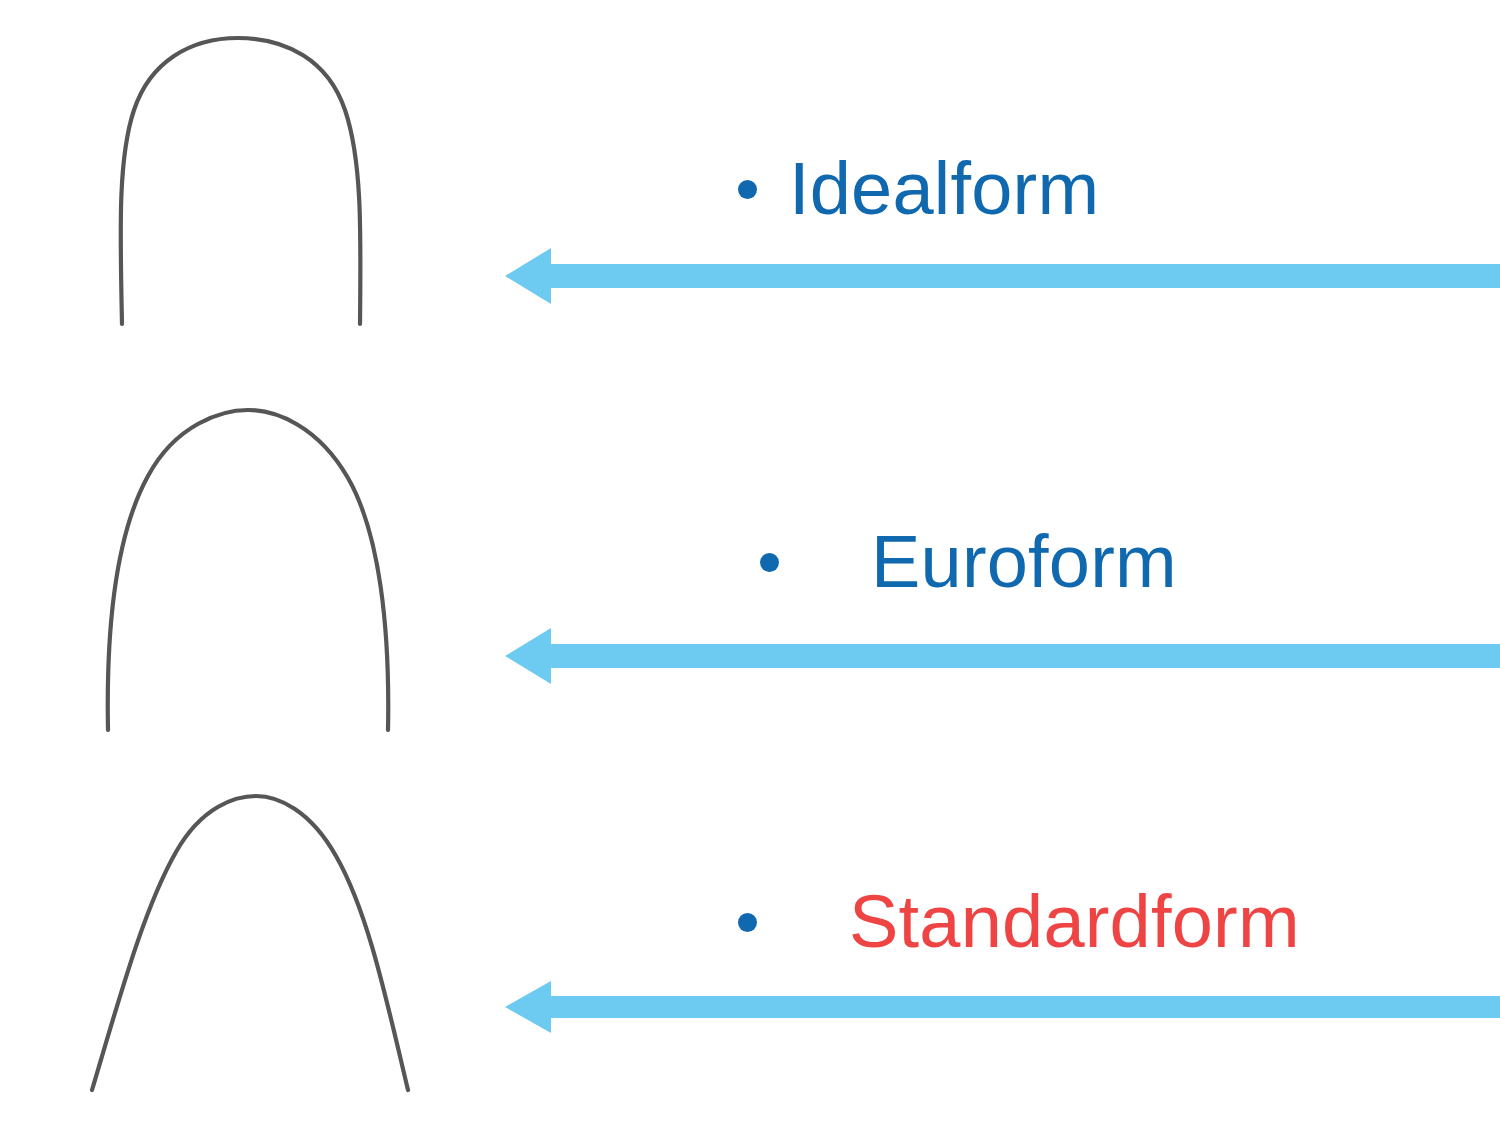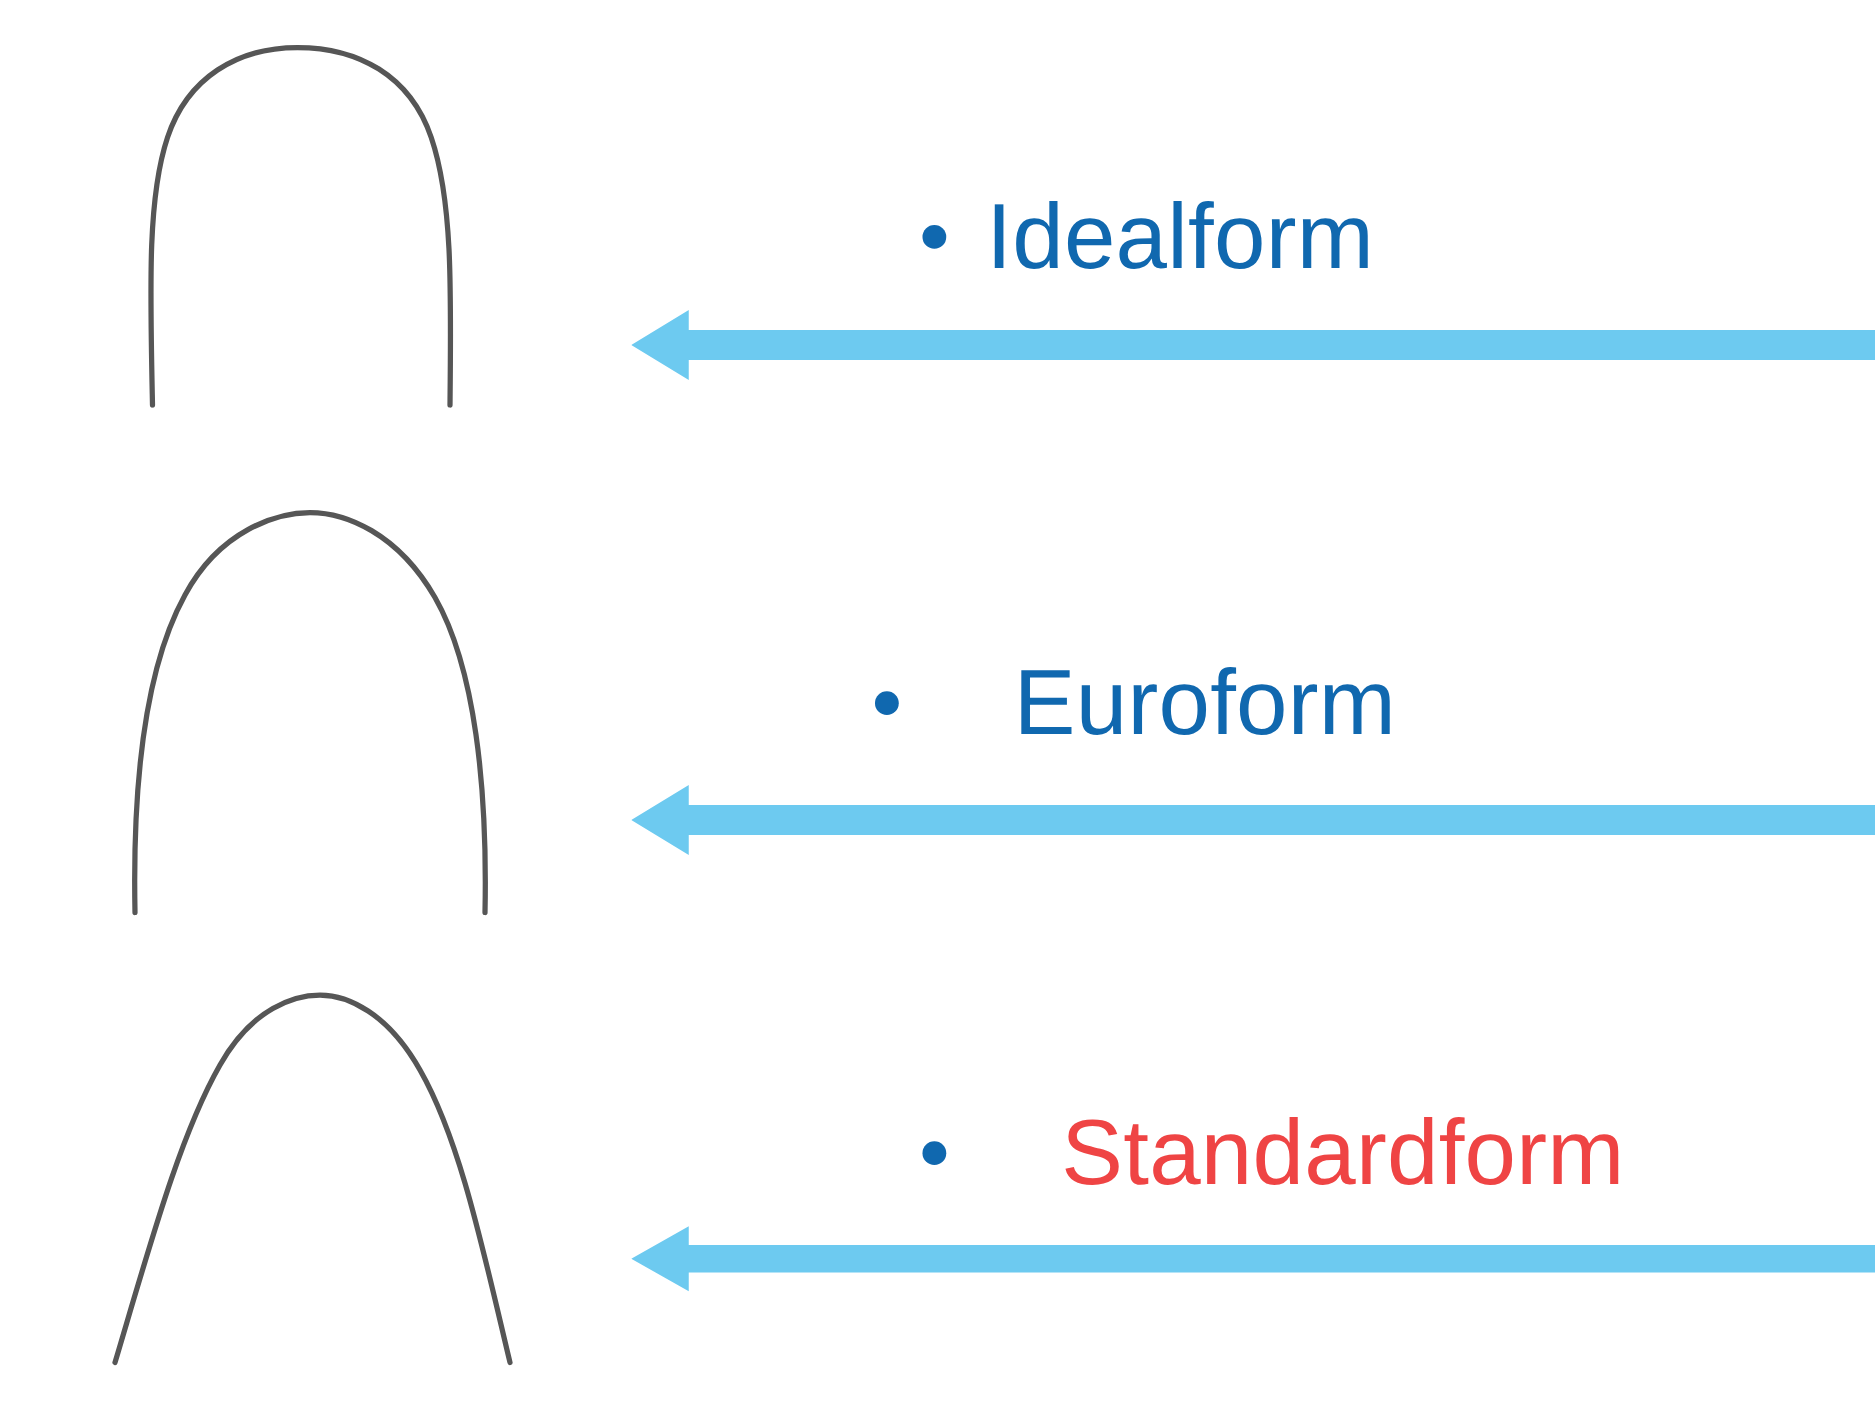--- a/index.html
+++ b/index.html
@@ -80,21 +80,21 @@
   .bullet-label {
     margin-left: 92px;
     color: #1068af;
     font-size: 74px;
     line-height: 1;
     letter-spacing: 0.2px;
     font-weight: 400;
   }
 
   #bullet-item-1 { left: 738px; top: 152px; }
-  #bullet-item-2 { left: 700px; top: 525px; }
+  #bullet-item-2 { left: 760px; top: 525px; }
   #bullet-item-3 { left: 738px; top: 885px; }
 </style>
 </head>
 <body>
 
 <div id="slide" style="background: rgb(255, 255, 255);">
 
   <div class="arch-figure" id="arch-figure-1">
     <svg viewBox="0 0 440 320" preserveAspectRatio="none">
       <path class="arch-path" d="M 62 306

